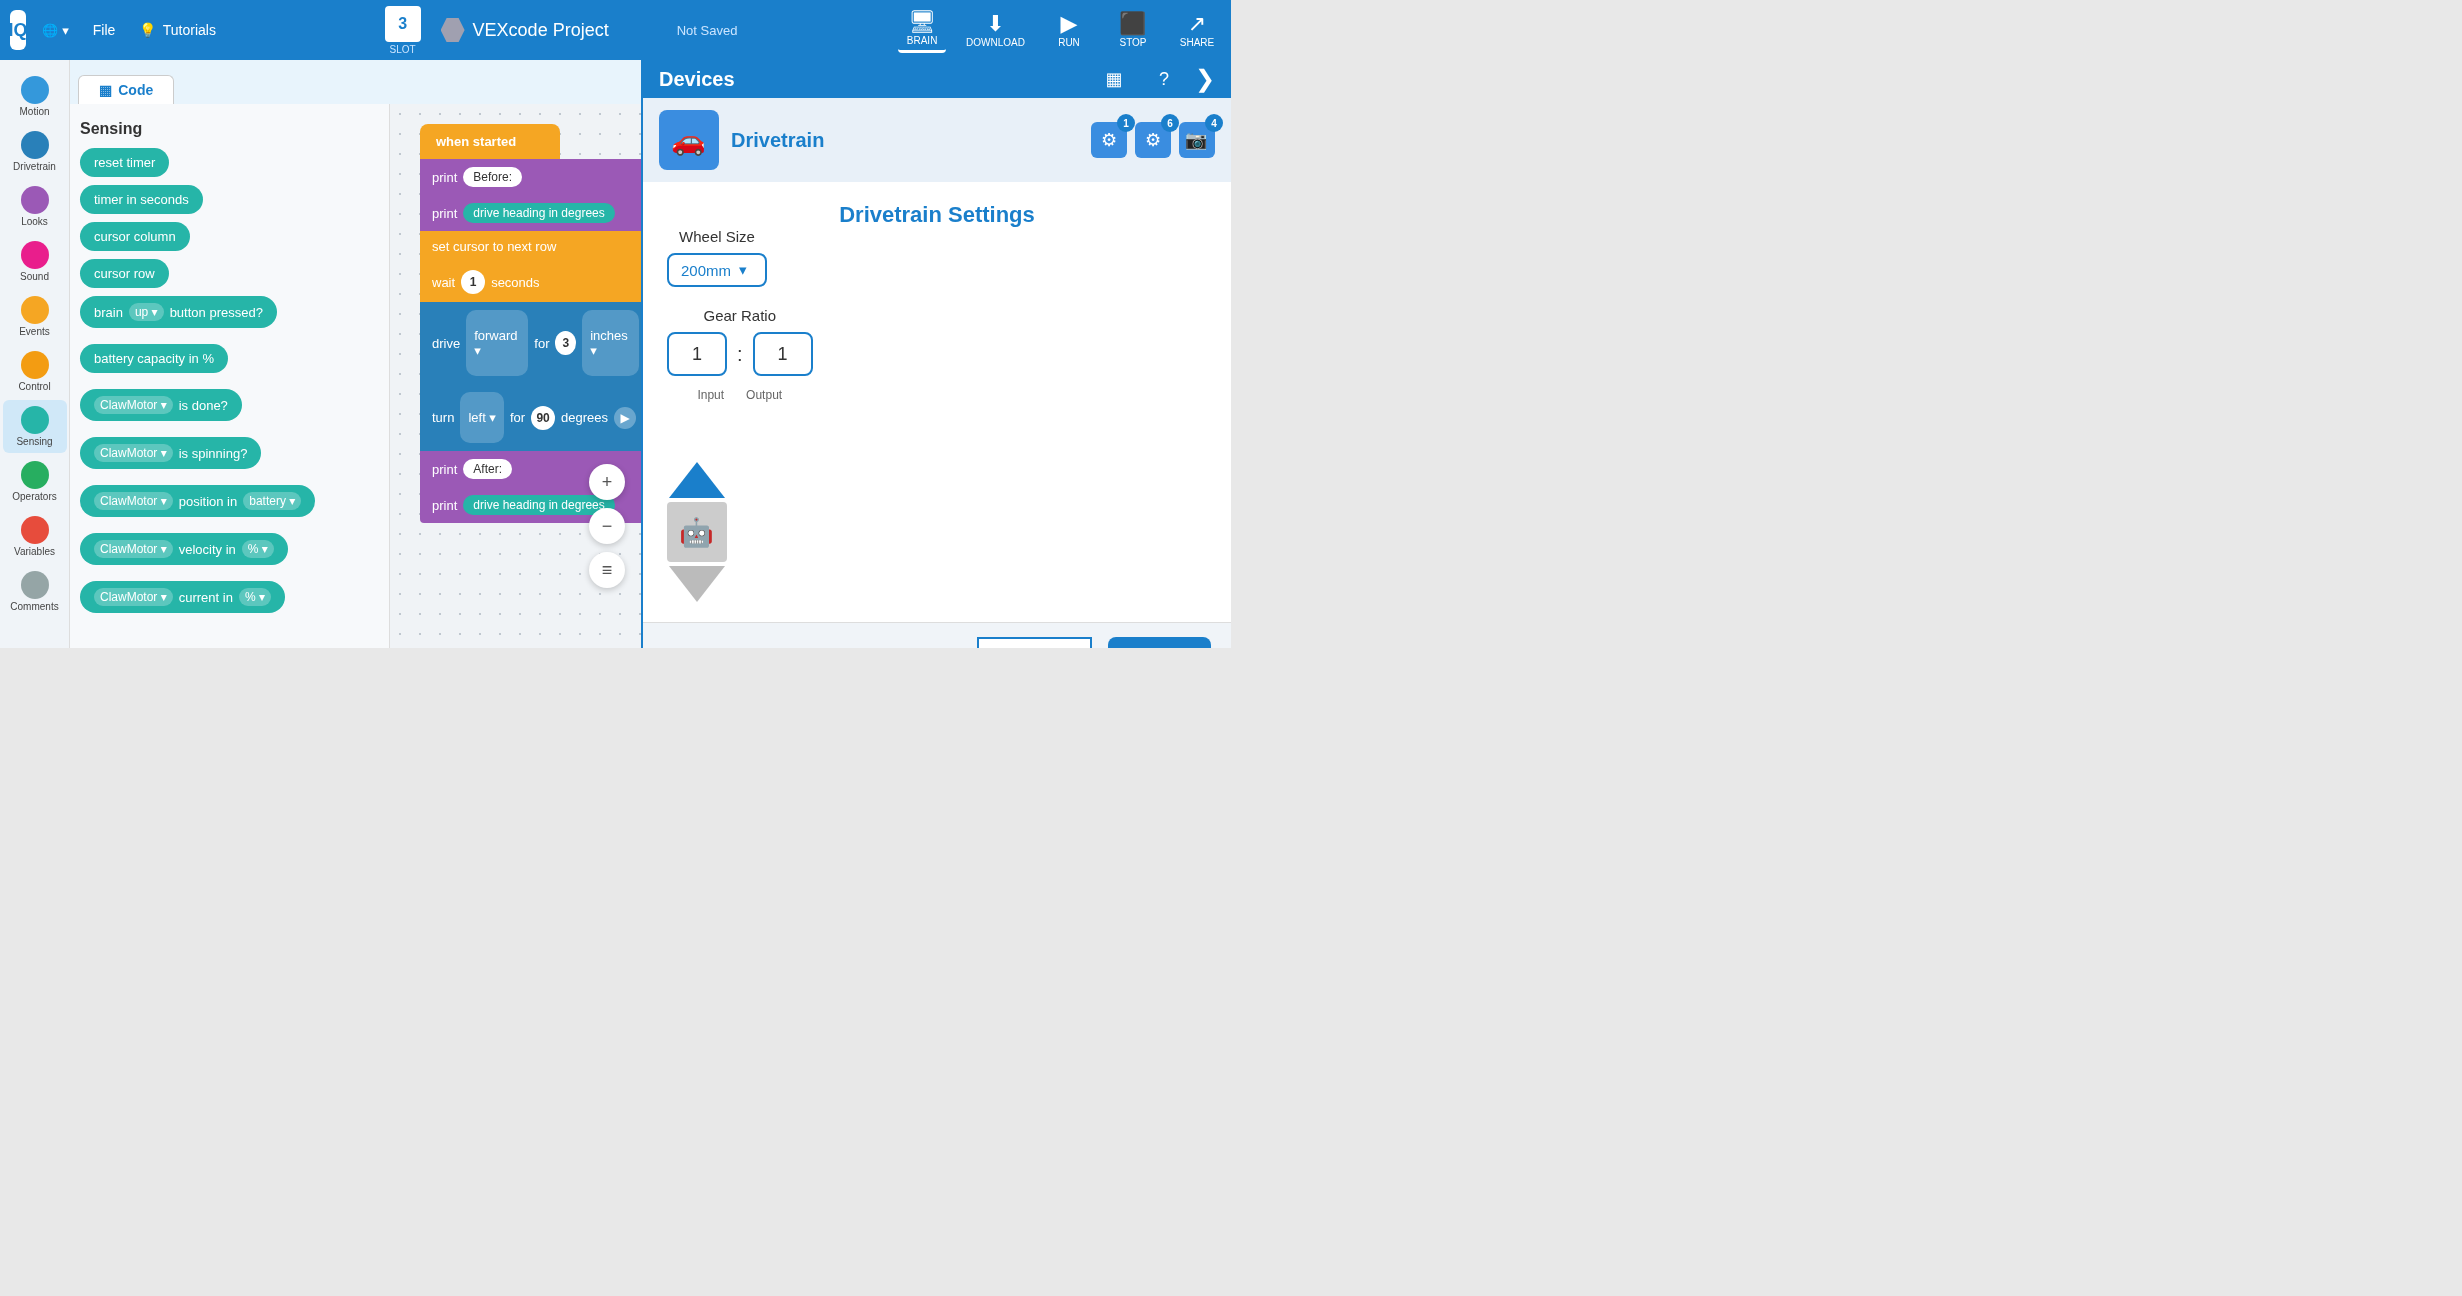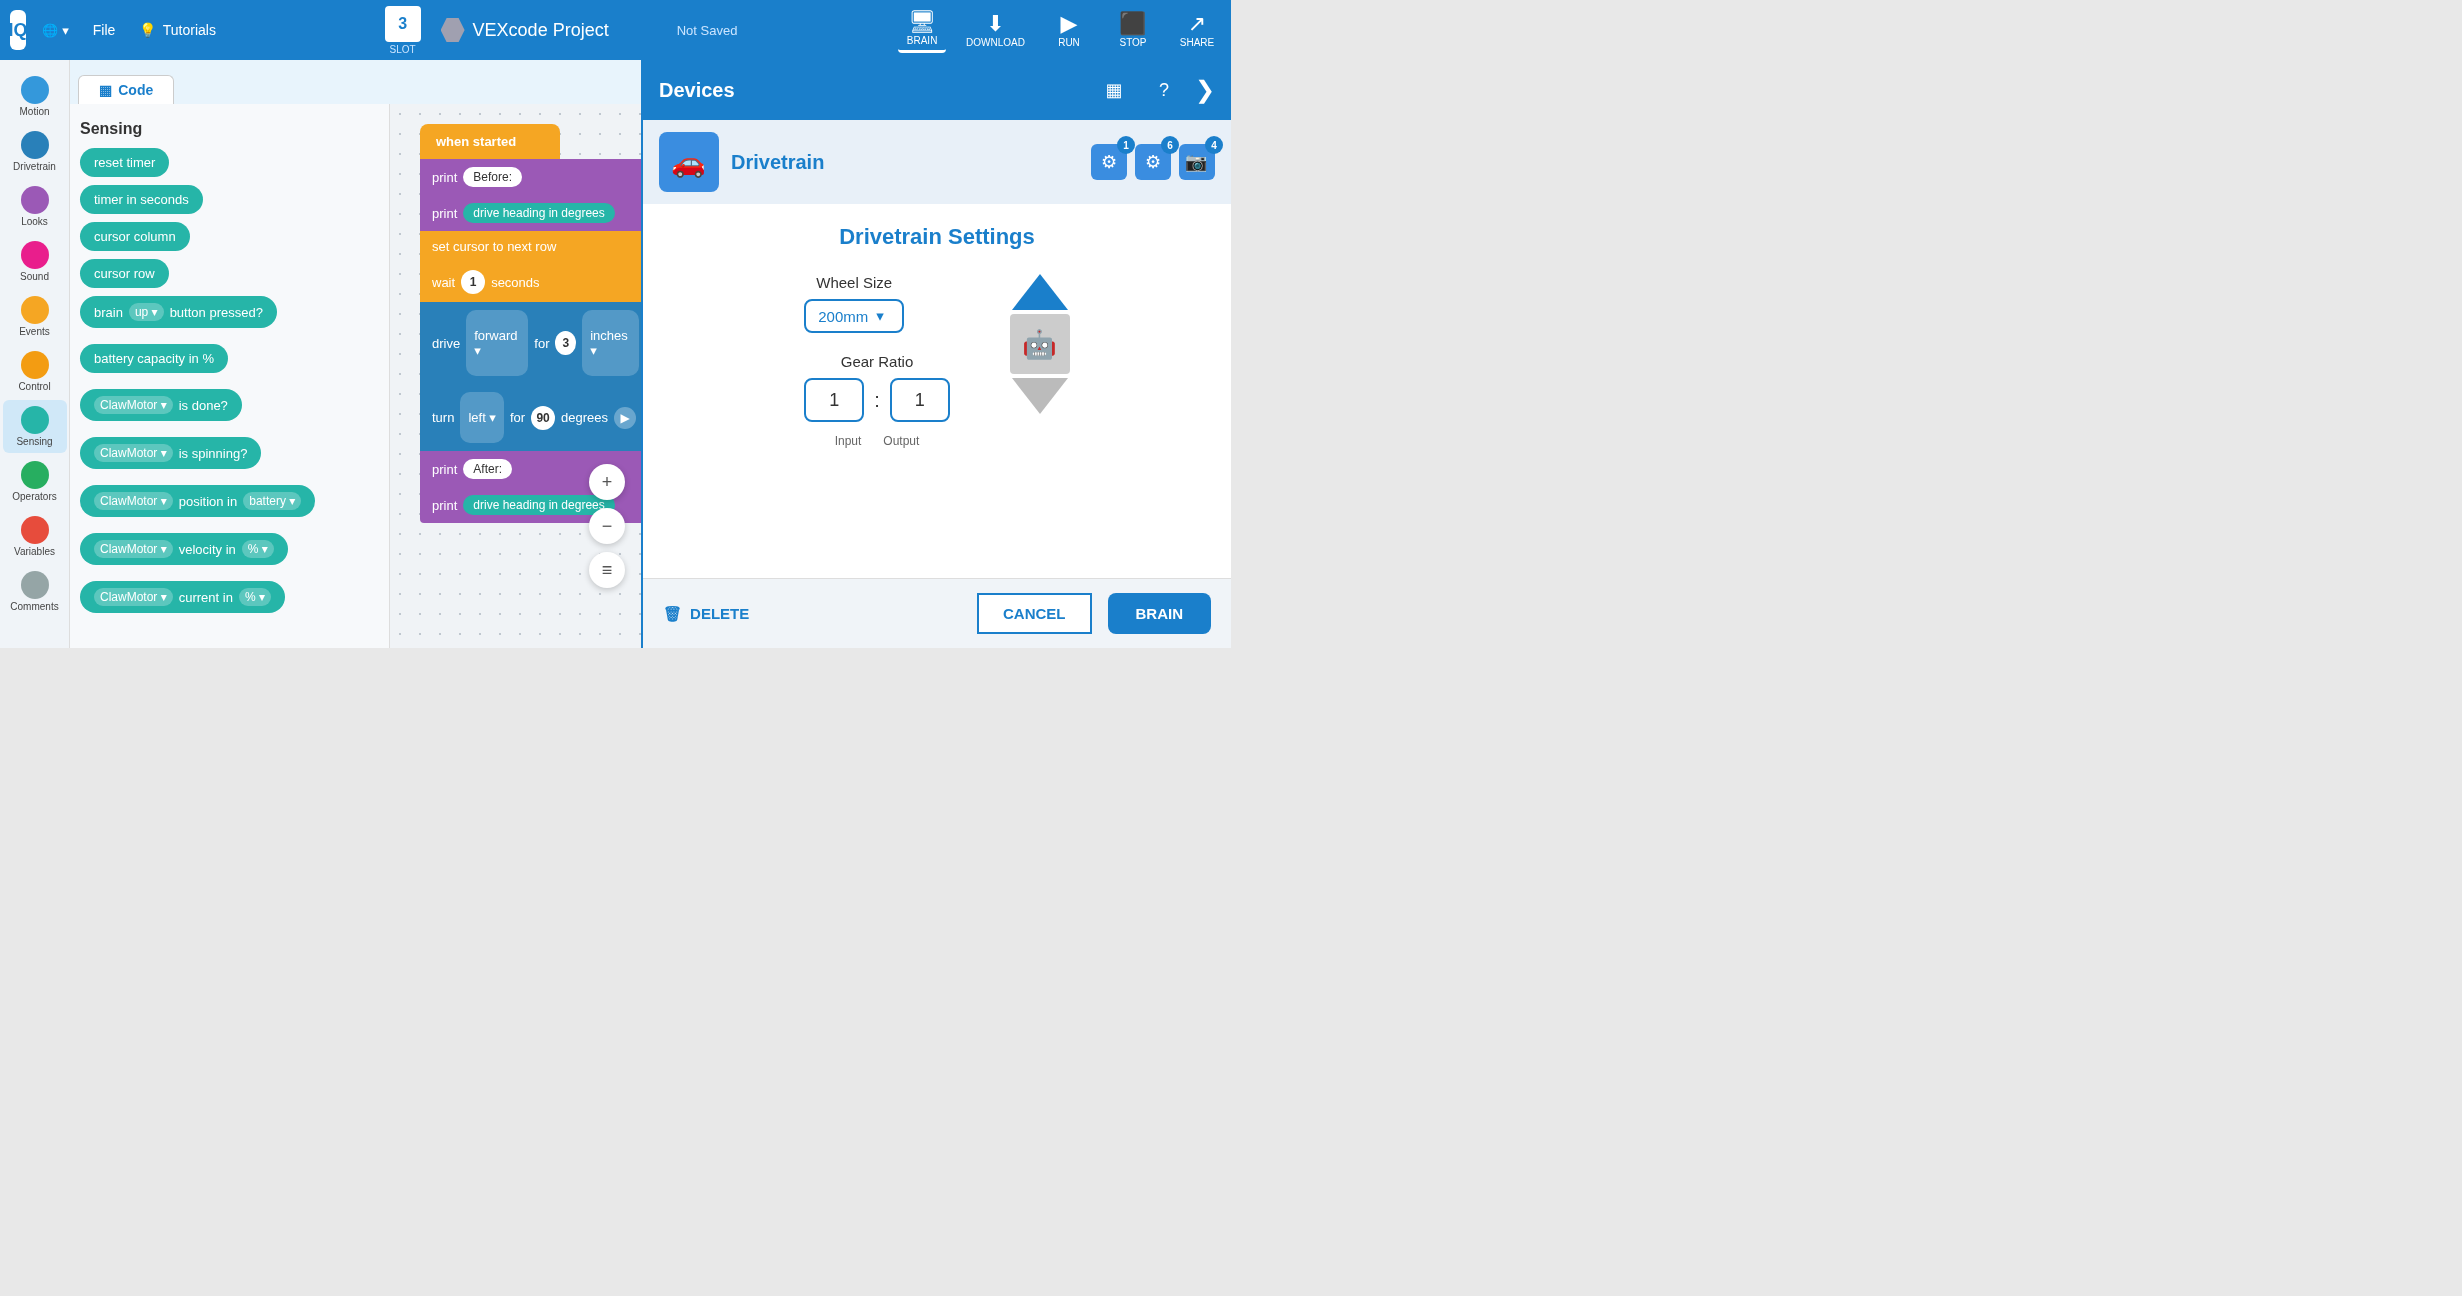--- a/index.html
+++ b/index.html
@@ -287,25 +287,24 @@
       font-weight: bold;
     }
 
     .drivetrain-settings {
       flex: 1;
       padding: 20px 24px;
       display: flex; flex-direction: column; align-items: center;
     }
     .dt-settings-title {
       font-size: 22px; color: #1a7fcb; font-weight: 600;
-      margin-bottom: 24px;
     }
     .dt-settings-row {
       display: flex; align-items: flex-start; width: 100%;
-      justify-content: center; gap: 60px;
+      justify-content: center; gap: 60px; flex-direction: column;
     }
     .dt-setting-group {
       display: flex; flex-direction: column; align-items: center; gap: 8px;
     }
     .dt-setting-label {
       font-size: 15px; color: #333; font-weight: 500;
     }
     .dt-select {
       border: 2px solid #1a7fcb; border-radius: 8px;
       padding: 6px 12px; font-size: 15px; color: #1a7fcb;

